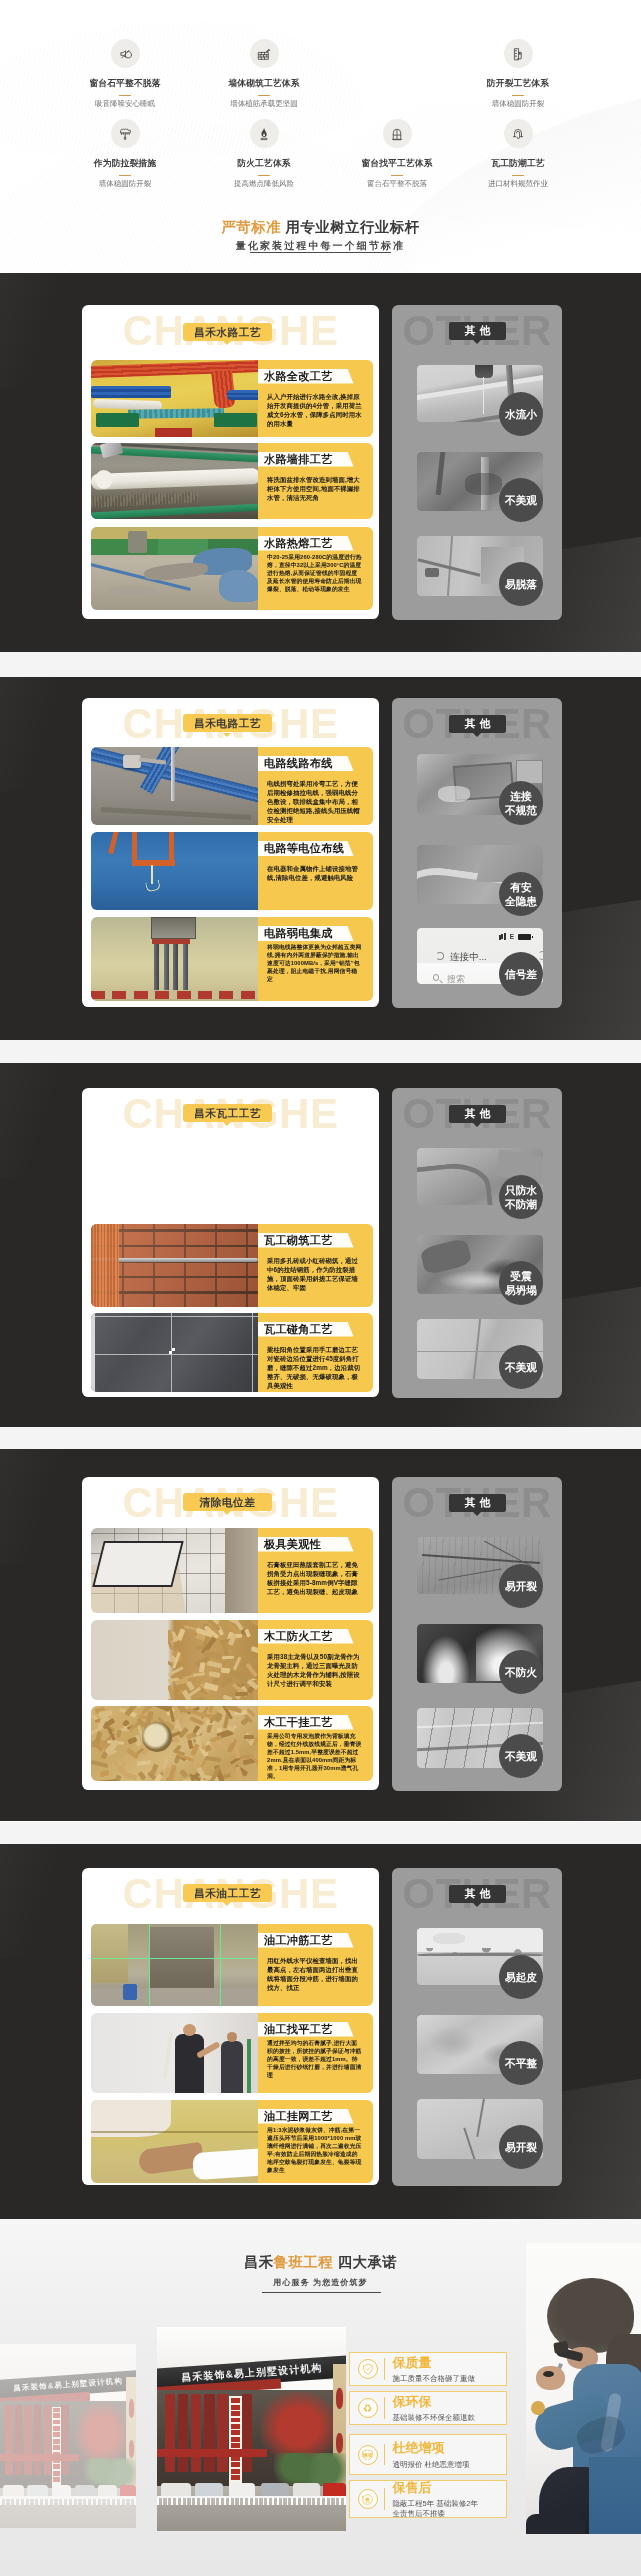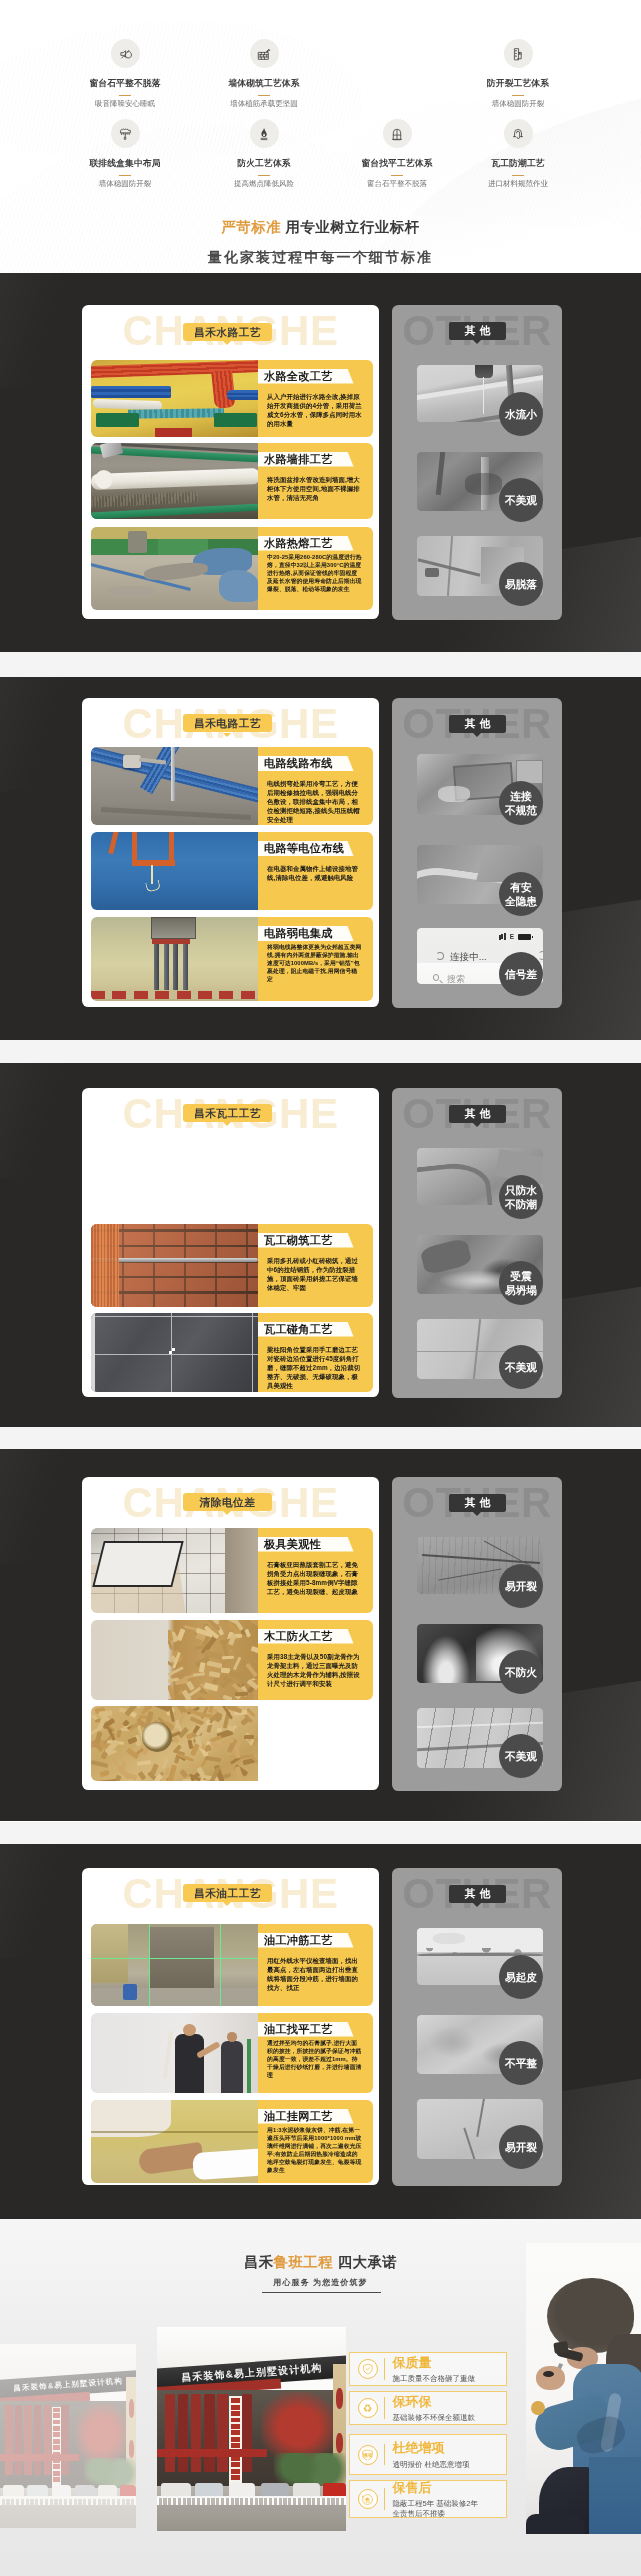--- a/index.html
+++ b/index.html
@@ -93,21 +93,21 @@
 <div class="itm" style="left:50px;top:119px">
       <div class="cir">
         <svg width="17" height="17" viewBox="0 0 32 32">
           <g stroke="#4a4a4a" stroke-width="1.6" fill="none" stroke-linecap="round" stroke-linejoin="round">
             <path d="M7 10 C7 8 9 8 10 9 C11 7 13 7 14 9 C15 7 17 7 18 9 C19 7 21 8 21 10 L25 10 L25 15 L7 15 Z"></path>
             <path d="M9 15 L8.5 18 M12 15 L12 17.5 M15.5 15 L15.5 18 M19 15 L19 17.5 M22.5 15 L23 18"></path>
             <path d="M15.5 18 L15.5 23 M14.5 23 H16.5 L16.5 27 H14.5 Z"></path>
           </g>
         </svg>
       </div>
-      <h3>联排线盒集中布局</h3>
+      <h3>作为防拉裂措施</h3>
       <div class="dv"></div>
       <p>墙体稳固防开裂</p>
     </div>
 <div class="itm" style="left:189px;top:119px">
       <div class="cir">
         <svg width="16" height="16" viewBox="0 0 30 30">
           <path d="M15 3.5 C15.2 8 10 10.5 10 15.5 A5.2 5.2 0 0 0 20.2 16.8 C20.6 12.5 16.5 9.5 15 3.5 Z" fill="#454545" stroke="none"></path>
           <path d="M13.2 17.5 A1.9 1.9 0 0 0 17 17.5 C17 16 15.6 15.2 15.2 13.8 C14.4 15.3 13.2 16 13.2 17.5 Z" fill="#f0eeea" stroke="none"></path>
           <path d="M9.5 23 H20.5 M9.5 25.5 H20.5" stroke="#4a4a4a" stroke-width="1.6" fill="none" stroke-linecap="round" stroke-linejoin="round"></path>
         </svg>
@@ -136,21 +136,21 @@
             <path d="M8.5 20 V13 A6.5 6.5 0 0 1 21.5 13 V20"></path>
             <path d="M6.5 20 H10.5 M19.5 20 H23.5 M12 13 A3 3 0 0 1 18 13 V21 A2.5 2.5 0 0 1 13 21"></path>
           </g>
         </svg>
       </div>
       <h3>瓦工防潮工艺</h3>
       <div class="dv"></div>
       <p>进口材料规范作业</p>
     </div>
 <div class="head1" style="top:218px;font-size:14.4px;letter-spacing:0.5px"><span style="color:#e09b3f">严苛标准</span> <span style="color:#3b3b3b">用专业树立行业标杆</span></div>
-<div class="head1" style="top:249px;font-size:14px;color:#4a4a4a;letter-spacing:2.1px">量化家装过程中每一个细节标准</div>
+<div class="head1" style="top:239px;font-size:10px;color:#4a4a4a;letter-spacing:2.1px">量化家装过程中每一个细节标准</div>
 <div style="position:absolute;left:250px;top:252px;width:141px;height:1.1px;background:#4a4a4a"></div>
 </div>
 <div class="dark" style="top:273px;height:404px">
 <div style="position:absolute;right:-80px;bottom:-64px;width:427px;height:182px;background:linear-gradient(115deg,rgba(255,255,255,0) 35%,rgba(255,255,255,.04) 55%,rgba(255,255,255,.1) 78%,rgba(255,255,255,.17) 100%);transform:rotate(-9deg)"></div>
 <div style="position:absolute;left:-64px;top:-32px;width:267px;height:139px;background:linear-gradient(295deg,rgba(255,255,255,0) 55%,rgba(255,255,255,.045) 80%,rgba(255,255,255,.07) 100%);transform:rotate(-7deg)"></div>
 <div class="wcard" style="top:32px;height:314px">
 <div class="ghostw">CHANGHE</div>
 <div class="ytab" style="top:17.6px">昌禾水路工艺</div>
 <div class="row" style="top:138px;height:76px">
 <div class="ph" style="background:linear-gradient(180deg,#8f8b80 0%,#9a958a 30%,#878274 55%,#6b6557 75%,#4e4a3e 100%)">
@@ -663,20 +663,26 @@
             <i class="abs" style="left:115px;top:14px;width:7.5px;height:5.3px;background:#e0c48a;transform:rotate(-12deg);border-radius:1.1px"></i>
             <i class="abs" style="left:9.6px;top:45px;width:11.2px;height:5.3px;background:#b6914f;transform:rotate(-59deg);border-radius:1.1px"></i>
             <i class="abs" style="left:86px;top:50px;width:17px;height:3.2px;background:#c49a55;transform:rotate(20deg);border-radius:1.1px"></i>
             <i class="abs" style="left:117px;top:11.2px;width:11.2px;height:3.2px;background:#b6914f;transform:rotate(-53deg);border-radius:1.1px"></i>
             <i class="abs" style="left:13px;top:38px;width:16px;height:5.9px;background:#d9bc82;transform:rotate(-48deg);border-radius:1.1px"></i>
             <i class="abs" style="left:134px;top:0.5px;width:17px;height:3.7px;background:#bd9454;transform:rotate(17deg);border-radius:1.1px"></i>
             <i class="abs" style="left:59px;top:72px;width:14px;height:5.3px;background:#e0c48a;transform:rotate(-54deg);border-radius:1.1px"></i>
           </div>
           <div class="abs" style="left:51px;top:16px;width:30px;height:30px;border-radius:50%;background:radial-gradient(circle at 45% 45%,#e9dcb8 0 45%,#8a7342 60%,#6b5830 100%)"></div>
         </div>
+<div class="panel">
+          <div class="strip">
+            <span>木工干挂工艺</span>
+          </div>
+          <div class="para sm">采用公司专用发泡胶作为背板填充物，经过红外线放线规正后，垂青误差不超过1.5mm,平整度误差不超过2mm.且在表面以400mm间距为标准，1用专用开孔器开30mm透气孔洞。</div>
+        </div>
 </div>
 </div>
 <div class="gcard" style="top:28px;height:314px">
 <div class="ghostg">OTHER</div>
 <div class="gtab" style="top:17px">其他</div>
 <div class="gph" style="top:60px;height:57px;background:linear-gradient(170deg,#a8a8a8 0%,#9a9a9a 40%,#8f8f8f 70%,#a0a0a0 100%)">
         <div class="abs" style="left:0;top:0;width:100%;height:100%;background:repeating-linear-gradient(92deg,rgba(60,60,60,.12) 0 1.1px,transparent 1.1px 6.4px)"></div>
         <div class="abs" style="left:5.3px;top:21.4px;width:118px;height:1.6px;background:#4f4f4f;transform:rotate(4deg)"></div>
         <div class="abs" style="left:64px;top:16px;width:53px;height:1.1px;background:#5a5a5a;transform:rotate(28deg)"></div>
         <div class="abs" style="left:21.4px;top:37px;width:64px;height:1.1px;background:#5a5a5a;transform:rotate(-10deg)"></div>

